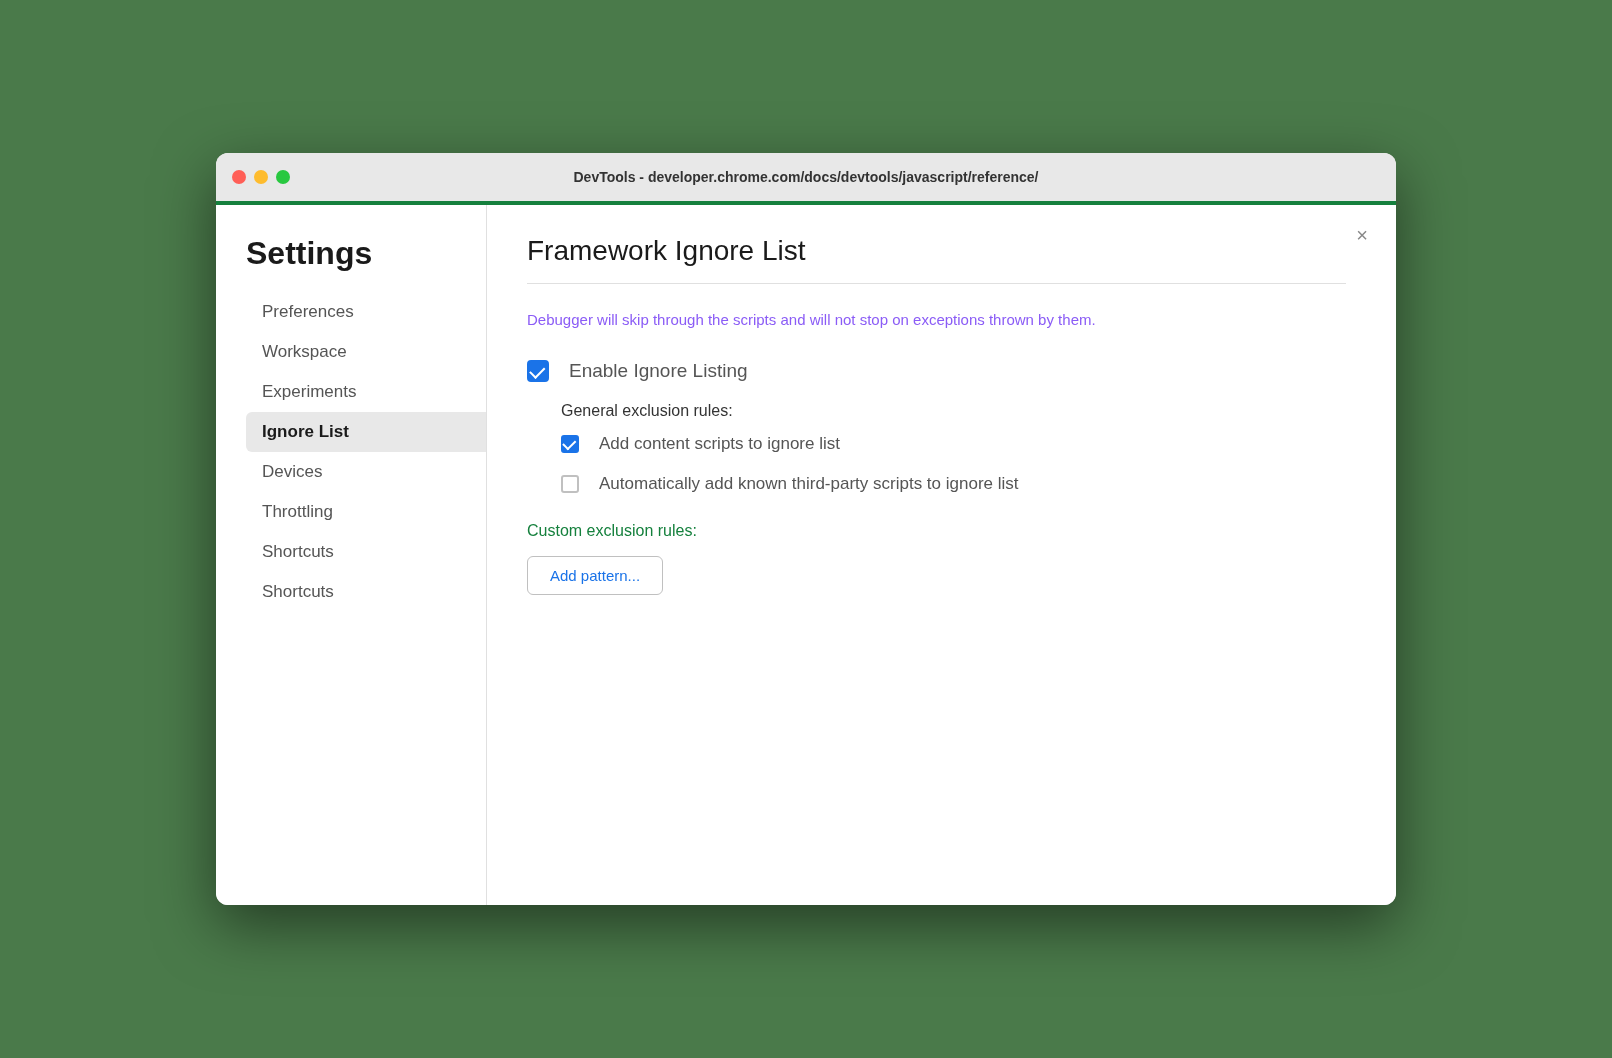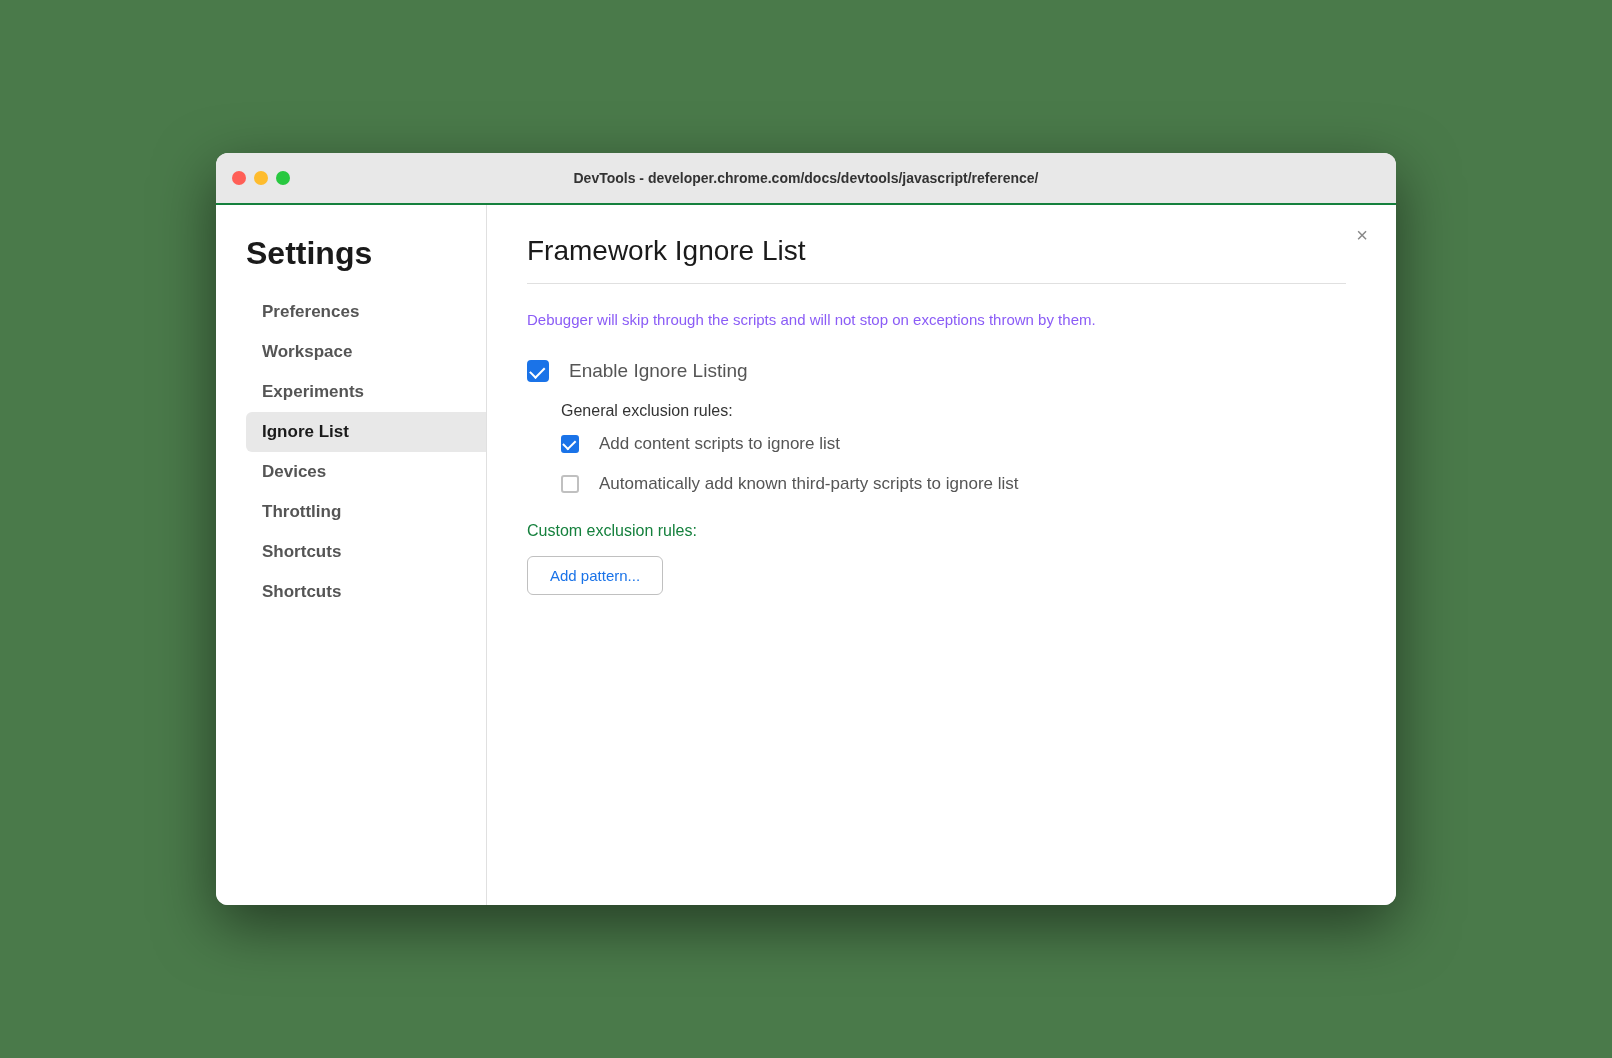--- a/index.html
+++ b/index.html
@@ -20,21 +20,21 @@
       box-shadow: 0 20px 60px rgba(0,0,0,0.5);
       overflow: hidden;
     }
 
     .title-bar {
       background: #e8e8e8;
       height: 52px;
       display: flex;
       align-items: center;
       padding: 0 16px;
-      border-bottom: 2px solid #15803d;
+      border-bottom: 4px solid #15803d;
       position: relative;
     }
 
     .traffic-lights {
       display: flex;
       gap: 8px;
       align-items: center;
     }
 
     .traffic-light {
@@ -86,21 +86,20 @@
       list-style: none;
     }
 
     .sidebar-nav li {
       padding: 10px 16px;
       font-size: 17px;
       color: #555;
       cursor: pointer;
       border-radius: 6px 0 0 6px;
       margin-right: 0;
-      font-weight: bold;
     }
 
     .sidebar-nav li.active {
       background: #e8e8e8;
       color: #1a1a1a;
       font-weight: 600;
     }
 
     .main-content {
       flex: 1;

